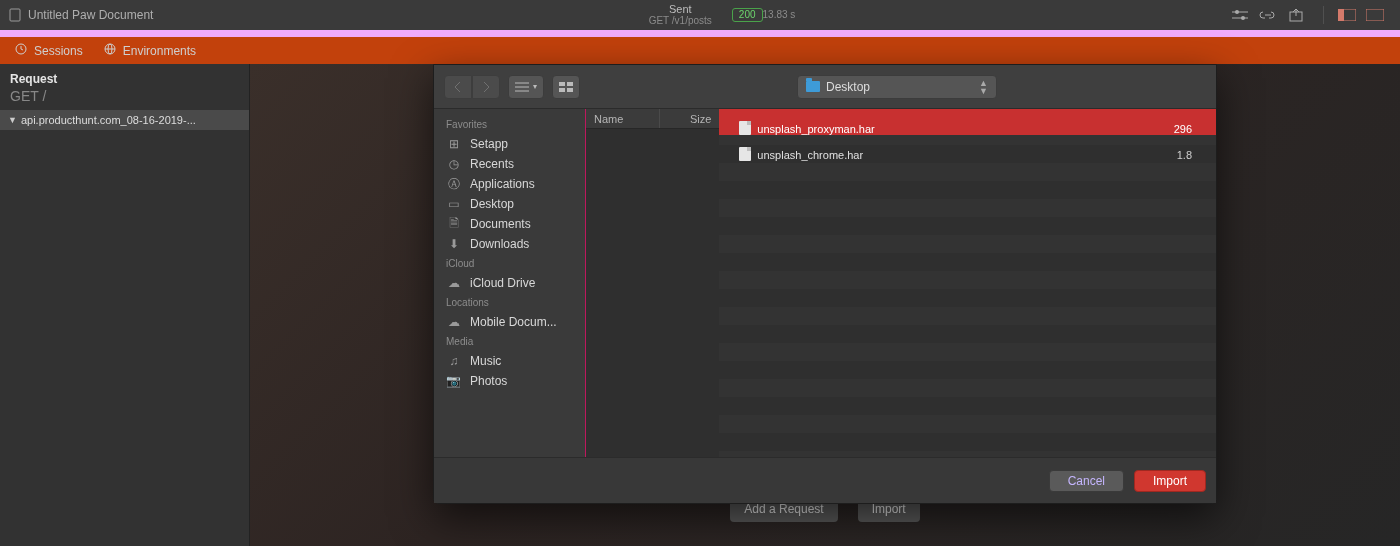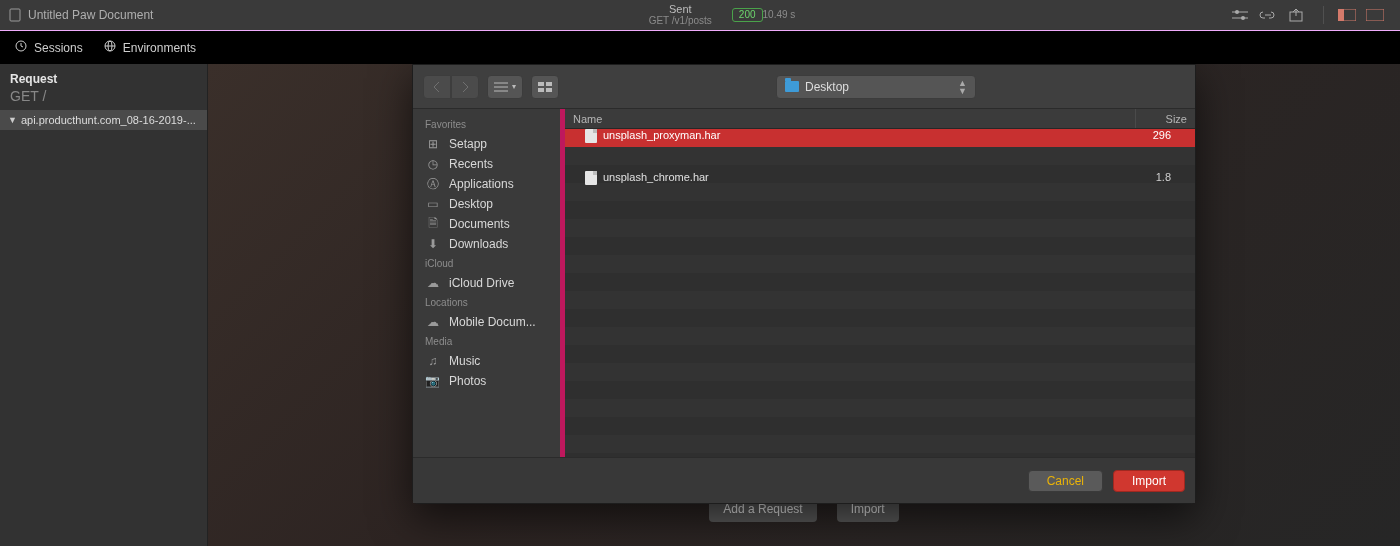--- a/index.html
+++ b/index.html
@@ -10,24 +10,24 @@
   .titlebar .center { position:absolute; left:0; right:0; text-align:center; pointer-events:none;padding-left:44px; }
   .titlebar .center .status-row { display:flex; gap:20px; justify-content:center; align-items:center; }
   .titlebar .center .status-text { color:#bdbdbd; font-size:11px; }
   .titlebar .center .path-text { color:#8b8b8b; font-size:10px; }
   .titlebar .center .badge { border:1px solid #4aa24a; color:#6dd66d; padding:0 6px; border-radius:3px; font-size:10px; }
   .titlebar .center .timing { color:#8b8b8b; font-size:10px; }
   .titlebar .right { margin-left:auto; display:flex; gap:10px; align-items:center; }
   .titlebar .toolbtn { width:22px; height:18px; display:flex; align-items:center; justify-content:center; color:#aaa; border-radius:3px; }
   .titlebar .group { display:flex; gap:6px; padding:0 6px; }
   .titlebar .group.segmented { border-left:1px solid #505050; padding-left:12px; }
-  .subbar { height: 34px; background:#000000; border-top:1px solid #f0abfc; display:flex; align-items:center; padding:0 14px; gap:20px; font-size:12px; color:#cfcfcf;}
+  .subbar { height: 34px; background:#c2410c; border-top:7px solid #f0abfc; display:flex; align-items:center; padding:0 14px; gap:20px; font-size:12px; color:#cfcfcf;}
   .subbar .tab { display:flex; align-items:center; gap:6px; }
   .layout { display:flex; height: calc(546px - 64px); }
-  .sidebar-left { width:208px; background:#323232; border-right:1px solid #222; }
+  .sidebar-left { width:250px; background:#323232; border-right:1px solid #222; }
   .sidebar-left .req-header { padding:8px 10px 2px; font-size:12px; color:#e5e5e5; font-weight:600; }
   .sidebar-left .req-sub { padding:0 10px 6px; font-size:14px; color:#888; }
   .sidebar-left .treeitem { background:#4a4a4a; color:#ddd; font-size:11px; padding:4px 8px; display:flex; align-items:center; gap:4px; }
   .main-area { flex:1; position:relative; background: linear-gradient(135deg,#3a2f2a 0%, #2d2422 40%, #262626 100%); display:flex; flex-direction:column; align-items:center; justify-content:flex-end; }
   .footerbtns { display:flex; gap:20px; margin-bottom:24px; }
   .pillbtn { background:#5a5a5a; color:#e8e8e8; font-size:12px; padding:6px 14px; border-radius:4px; border:none; }
 
   
   .dialog { position:absolute; top:0; left:50%; transform:translateX(-50%); width:784px; height:440px; background:#383838; border:1px solid #1d1d1d; border-radius:0 0 6px 6px; box-shadow:0 14px 40px rgba(0,0,0,0.6); display:flex; flex-direction:column; }
   .dialog-toolbar { height:44px; background:#3f3f3f; border-bottom:1px solid #2b2b2b; display:flex; align-items:center; padding:0 10px; gap:8px; }
@@ -36,42 +36,42 @@
   .dbtn.segmented-r { border-radius:0 4px 4px 0; }
   .dbtn-group { display:flex; }
   .path-select { flex:0 0 200px; margin:0 auto; height:24px; background:#555; border:1px solid #3c3c3c; border-radius:4px; display:flex; align-items:center; padding:0 8px; color:#ddd; font-size:12px; gap:6px; position:relative;}
   .path-select .folder-icon { width:14px;height:11px;background:#3e9bd8;border-radius:1px; position:relative;}
   .path-select .folder-icon::before{content:"";position:absolute;top:-3px;left:0;width:6px;height:3px;background:#3e9bd8;border-radius:1px 1px 0 0;}
   .path-select .updown { margin-left:auto; color:#aaa; font-size:9px; line-height:8px; }
   .search-wrap { margin-left:auto; width:212px; height:24px; background:#2f2f2f; border:1px solid #272727; border-radius:4px; display:flex; align-items:center; padding:0 8px; color:#888; font-size:12px; gap:6px;}
   .search-wrap input { background:transparent; border:none; outline:none; color:#ddd; font-size:12px; width:100%; }
 
   .dialog-body { flex:1; display:flex; overflow:hidden; }
-  .finder-sidebar { width:152px; background:#3a3a3a; border-right:5px solid #be185d; padding:6px 0; overflow:hidden;}
+  .finder-sidebar { width:152px; background:#3a3a3a; border-right:1px solid #be185d; padding:6px 0; overflow:hidden;}
   .fsection-label { font-size:10px; color:#8d8d8d; padding:4px 12px; }
   .fitem { display:flex; align-items:center; gap:8px; padding:3px 12px; font-size:12px; color:#d8d8d8; white-space:nowrap; overflow:hidden; text-overflow:ellipsis; }
   .fitem .ficon { width:16px; height:14px; display:flex; align-items:center; justify-content:center; color:#9a9a9a;}
-  .file-area { flex:1; display:flex; flex-direction:column; background:#2f2f2f;}
+  .file-area { flex:1; display:flex; flex-direction:row; background:#2f2f2f;}
   .col-headers { height:20px; display:flex; align-items:center; background:#3b3b3b; border-bottom:1px solid #272727; font-size:11px; color:#b5b5b5;}
   .col-name { flex:1; padding-left:8px;}
   .col-size { width:60px; text-align:right; padding-right:8px; border-left:1px solid #4a4a4a; height:100%; display:flex; align-items:center; justify-content:flex-end;margin-left:36px;}
   .file-list { flex:1; overflow:hidden; background:repeating-linear-gradient(#2f2f2f 0, #2f2f2f 18px, #333 18px, #333 36px);}
-  .file-row { height:18px; display:flex; align-items:flex-start; font-size:11px; }
+  .file-row { height:26px; display:flex; align-items:flex-end; font-size:11px; }
   .file-row.selected { background:#c83030; color:#fff; }
   .file-row .indent { width:20px; display:flex; align-items:center; justify-content:center;}
   .file-row .doc-icon { width:12px;height:14px;background:#e6e6e6;border-radius:1px; position:relative; margin-right:6px;}
   .file-row .doc-icon::after{content:"";position:absolute;top:0;right:0;width:4px;height:4px;background:#bdbdbd;}
   .file-row .fname { flex:1; }
   .file-row .fsize { width:60px; text-align:right; padding-right:24px; color:#cfcfcf;}
   .file-row.selected .fsize{ color:#fff;}
-  .file-row:not(.selected){ color:#e0e0e0;margin-top:24px;}
+  .file-row:not(.selected){ color:#e0e0e0;}
 
   .dialog-footer { height:46px; border-top:1px solid #2b2b2b; background:#383838; display:flex; align-items:center; justify-content:flex-end; padding:0 10px; gap:10px;}
   .dlg-btn { height:22px; font-size:12px; border-radius:4px; padding:0 18px; border:1px solid #3a3a3a;}
-  .dlg-btn.cancel { background:#5a5a5a; color:#eab308; }
+  .dlg-btn.cancel { background:#5a5a5a; color:#c4b5fd; }
   .dlg-btn.primary { background:#d0372f; color:#fff; border-color:#a02820;}
 
   .disabled { opacity:0.55; }
 </style>
 </head>
 <body>
 
 <div class="titlebar">
   <span class="doc-icon">
     <svg width="14" height="14" viewBox="0 0 14 14">
@@ -81,21 +81,21 @@
   <span class="title-text">Untitled Paw Document</span>
 
   <div class="center">
     <div class="status-row">
       <div style="display:flex;flex-direction:column;align-items:center;line-height:12px">
         <span class="status-text">Sent</span>
         <span class="path-text">GET /v1/posts</span>
       </div>
       <div style="display:flex;flex-direction:row;align-items:center;line-height:12px">
         <span class="badge">200</span>
-        <span class="timing">10.49 s</span>
+        <span class="timing">13.83 s</span>
       </div>
     </div>
   </div>
 
   <div class="right">
     <div class="group">
       <div class="toolbtn">
           <svg width="16" height="12">
             <line x1="0" y1="3" x2="16" y2="3" stroke="#aaa"></line>
             <line x1="0" y1="9" x2="16" y2="9" stroke="#aaa"></line>

